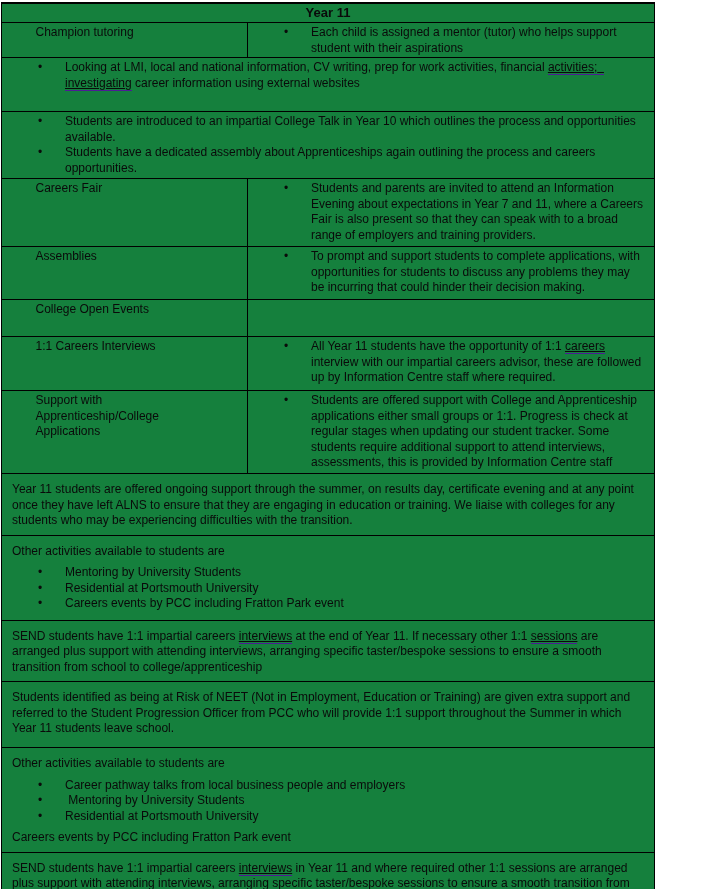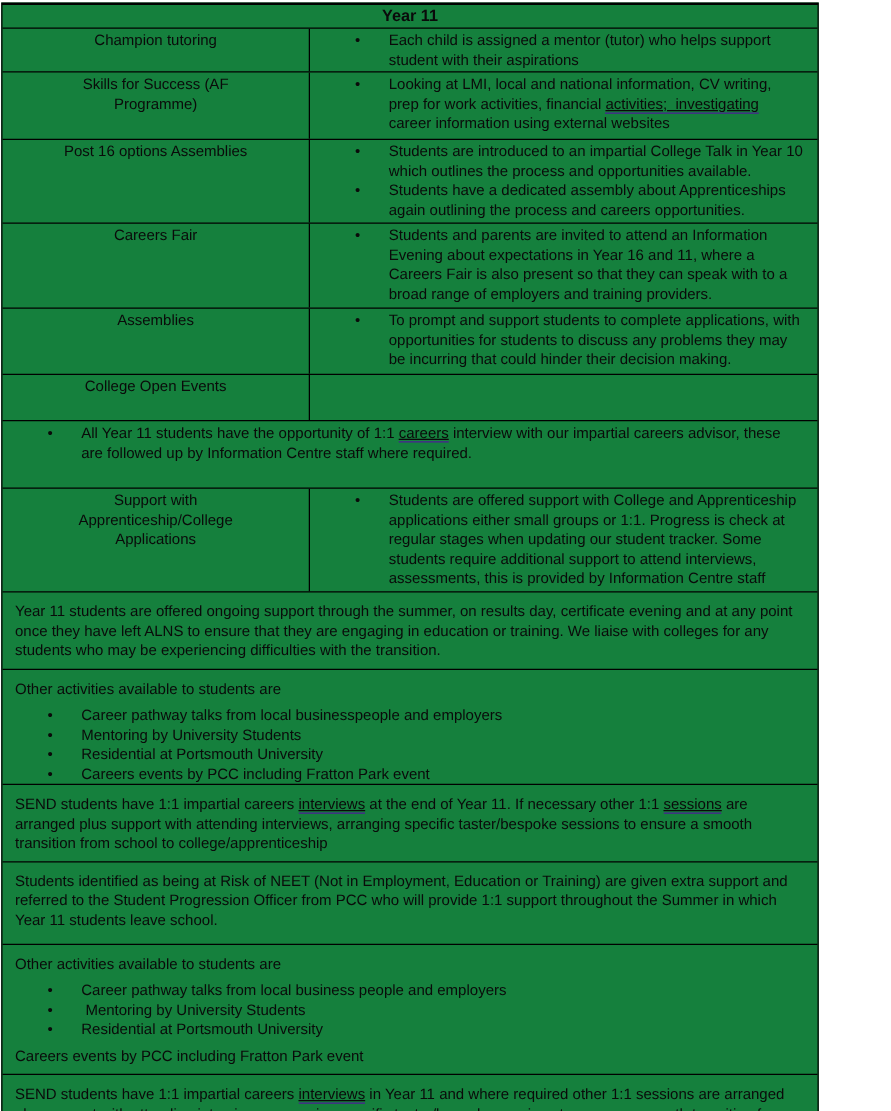--- a/index.html
+++ b/index.html
@@ -31,21 +31,20 @@
     font-weight:bold;
     font-size:13px;
     min-height:19px;
     padding-top:1px;
   }
   .cl{
     flex:none;
     box-sizing:border-box;
     width:246px;
     border-right:1px solid #000;
-    text-align:center;
     padding-top:2px;
   }
   .cl .inner{max-width:178px;margin:0 auto;}
   .cr{flex:1;box-sizing:border-box;padding:2px 10px 0 0;}
   ul{margin:0;padding:0;list-style:none;}
   .cr li{position:relative;margin-left:63px;}
   .cr li::before{content:"\2022";position:absolute;left:-27px;}
   .full{display:block;box-sizing:border-box;padding:2px 14px 0 4px;}
   .full p{margin:6px;}
   .full li{position:relative;margin-left:59px;}
@@ -86,49 +85,43 @@
       <div class="inner">Champion tutoring</div>
     </div>
     <div class="cr">
       <ul>
         <li><span class="seg">Each child is assigned a mentor (tutor) who helps support student with their aspirations</span></li>
       </ul>
     </div>
   </div>
 
   <div class="row h-r2">
-    <div class="cl">
-      <div class="inner">Skills for Success (AF Programme)</div>
-    </div>
     <div class="cr">
       <ul>
         <li><span class="seg">Looking at LMI, local and national information, CV writing, prep for work activities, financial </span><span class="seg u">activities;  investigating</span><span class="seg"> career information using external websites</span></li>
       </ul>
     </div>
   </div>
 
   <div class="row h-r3">
-    <div class="cl">
-      <div class="inner">Post 16 options Assemblies</div>
-    </div>
     <div class="cr">
       <ul>
         <li><span class="seg">Students are introduced to an impartial College Talk in Year 10 which outlines the process and opportunities available.</span></li>
         <li><span class="seg">Students have a dedicated assembly about Apprenticeships again outlining the process and careers opportunities.</span></li>
       </ul>
     </div>
   </div>
 
   <div class="row h-r4">
     <div class="cl">
       <div class="inner">Careers Fair</div>
     </div>
     <div class="cr">
       <ul>
-        <li><span class="seg">Students and parents are invited to attend an Information Evening about expectations in Year 16 and 11, where a Careers Fair is also present so that they can speak with to a broad range of employers and training providers.</span></li>
+        <li><span class="seg">Students and parents are invited to attend an Information Evening about expectations in Year 7 and 11, where a Careers Fair is also present so that they can speak with to a broad range of employers and training providers.</span></li>
       </ul>
     </div>
   </div>
 
   <div class="row h-r5">
     <div class="cl">
       <div class="inner">Assemblies</div>
     </div>
     <div class="cr">
       <ul>
@@ -137,20 +130,23 @@
     </div>
   </div>
 
   <div class="row h-r6">
     <div class="cl">
       <div class="inner">College Open Events</div>
     </div>
   </div>
 
   <div class="row h-r7">
+    <div class="cl">
+      <div class="inner">1:1 Careers Interviews</div>
+    </div>
     <div class="cr">
       <ul>
         <li><span class="seg">All Year 11 students have the opportunity of 1:1 </span><span class="seg u">careers</span><span class="seg"> interview with our impartial careers advisor, these are followed up by Information Centre staff where required.</span></li>
       </ul>
     </div>
   </div>
 
   <div class="row h-r8">
     <div class="cl">
       <div class="inner">Support with Apprenticeship/College Applications</div>
@@ -162,21 +158,20 @@
     </div>
   </div>
 
   <div class="row full h-s1">
     <p><span class="seg">Year 11 students are offered ongoing support through the summer, on results day, certificate evening and at any point once they have left ALNS to ensure that they are engaging in education or training. We liaise with colleges for any students who may be experiencing difficulties with the transition.</span></p>
   </div>
 
   <div class="row full h-s2">
     <p>Other activities available to students are</p>
     <ul>
-      <li><span class="seg">Career pathway talks from local businesspeople and employers</span></li>
       <li><span class="seg">Mentoring by University Students</span></li>
       <li><span class="seg">Residential at Portsmouth University</span></li>
       <li><span class="seg">Careers events by PCC including Fratton Park event</span></li>
     </ul>
   </div>
 
   <div class="row full h-s3">
     <p><span class="seg">SEND students have 1:1 impartial careers </span><span class="seg u">interviews</span><span class="seg"> at the end of Year 11. If necessary other 1:1 </span><span class="seg u">sessions</span><span class="seg"> are arranged plus support with attending interviews, arranging specific taster/bespoke sessions to ensure a smooth transition from school to college/apprenticeship</span></p>
   </div>
 

